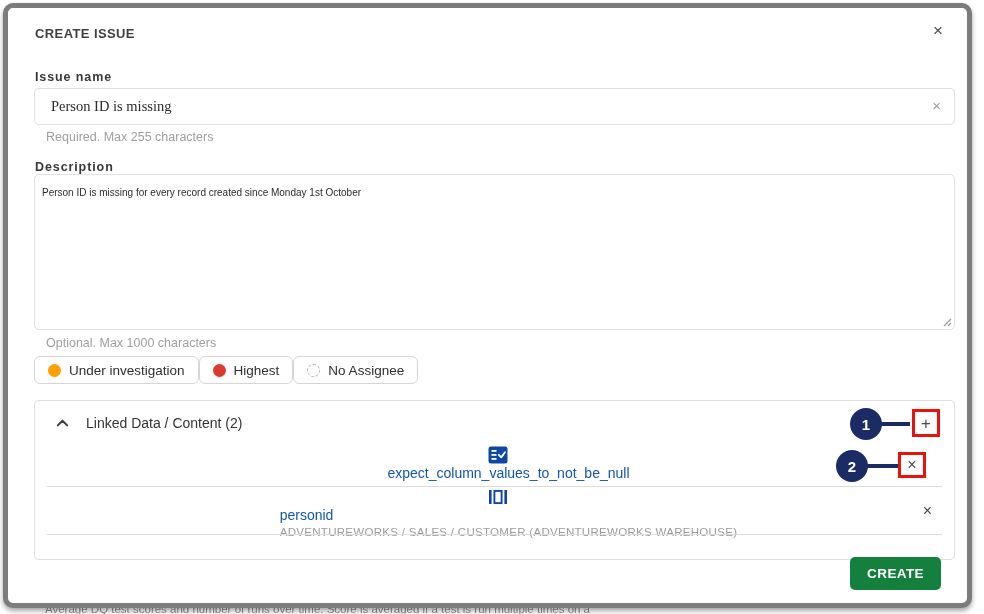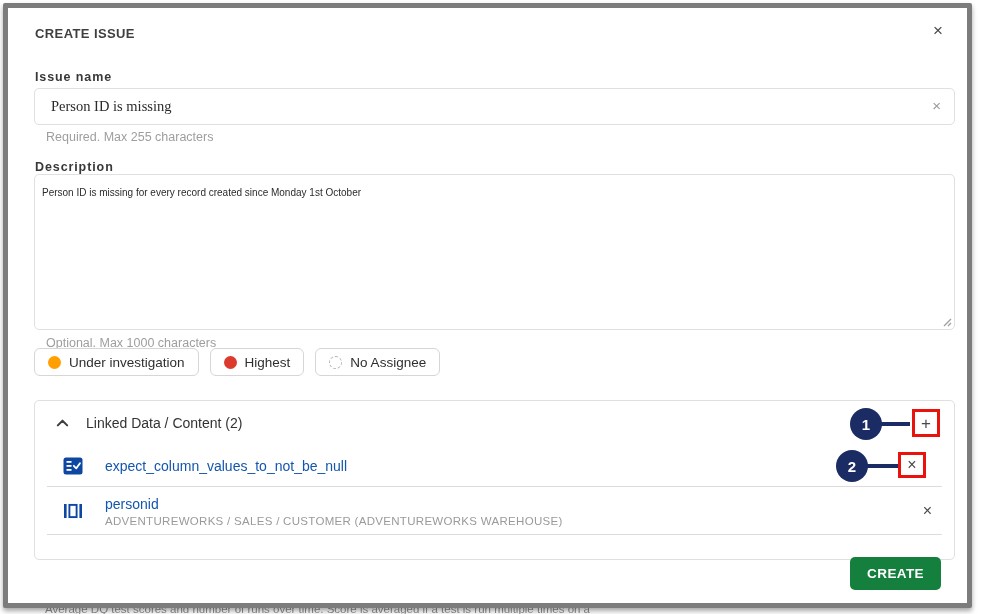--- a/index.html
+++ b/index.html
@@ -6,21 +6,21 @@
   html,body { width:984px; height:614px; overflow:hidden; background:#ffffff;
     font-family:"Liberation Sans","DejaVu Sans",sans-serif; }
   .page { position:relative; width:984px; height:614px; }
 
   
   .bg-text { position:absolute; left:45px; top:603px; width:900px;
     font-size:11.5px; color:#8f8f8f; white-space:nowrap; }
 
   
   .modal { position:absolute; left:3px; top:3px; width:969px; height:605px;
-    background:#ffffff; border:5px solid #7c7c7c; border-radius:2px;
+    background:#ffffff; border:5px solid #7c7c7c; border-radius:10px;
     box-shadow:0 3px 5px rgba(0,0,0,.35); }
 
   .modal-inner { position:relative; width:100%; height:100%; padding:0 26px; }
 
   .dialog-title { position:absolute; left:27px; top:18px; font-size:13px;
     font-weight:bold; letter-spacing:.4px; color:#3f3f3f; }
   .dialog-close { position:absolute; right:24px; top:14px; font-size:17px;
     color:#4a4a4a; cursor:pointer; line-height:1; }
 
   .field-label { position:absolute; left:27px; font-size:12.5px; font-weight:bold;
@@ -39,39 +39,39 @@
   .hlp-name { top:122px;text-align:right; }
   .hlp-desc { top:328px; }
 
   .desc-wrap { position:absolute; left:26px; top:166px; width:921px; height:156px; }
   .desc-area { width:100%; height:100%; border:1px solid #e0e0e0; border-radius:5px;
     padding:12px 7px; font-size:10px; color:#2b2b2b; resize:none;
     font-family:"Liberation Sans","DejaVu Sans",sans-serif; outline:none; }
   .resize-grip { position:absolute; right:3px; bottom:3px; width:12px; height:12px; }
 
   
-  .chips { position:absolute; left:26px; top:340px; display:flex; gap:11px; }
+  .chips { position:absolute; left:26px; top:348px; display:flex; }
   .chip { display:flex; align-items:center; gap:8px; height:28px; padding:0 13px;
     border:1px solid #d6d6d6; border-radius:6px; background:#fff; font-size:13.5px;
     color:#2f2f2f; cursor:pointer; white-space:nowrap; }
   .dot { width:13px; height:13px; border-radius:50%; }
   .dot-amber { background:#FFA000; }
   .dot-red { background:#DD3A2E; }
   .dot-dashed { width:13px; height:13px; border-radius:50%; border:1.6px dashed #b0b0b0; background:transparent; }
 
   
   .linked-box { position:absolute; left:26px; top:392px; width:921px; height:160px;
     border:1px solid #e0e0e0; border-radius:5px; background:#fff; overflow:hidden; }
   .linked-header { position:relative; display:flex; align-items:center; height:44px;
     padding-left:20px; }
   .linked-title { font-size:14px; color:#333; margin-left:16px; }
   .chev { display:inline-flex; cursor:pointer; }
 
   .linked-item { position:relative; display:flex; align-items:center; height:42px;
-    padding-left:28px; }
+    padding-left:28px;flex-direction:column; }
   .linked-item .divider { position:absolute; left:12px; right:12px; bottom:0;
     border-bottom:1px solid #dcdcdc; }
   .item-icon { width:20px; height:20px; margin-right:22px; flex:none; }
   .item-link { font-size:14px; color:#1356ae; text-decoration:none; cursor:pointer; }
   .item-texts { display:flex; flex-direction:column; justify-content:center; }
   .item-sub { font-size:11.5px; color:#9a9a9a; letter-spacing:.3px; margin-top:3px; }
   .item2 { height:48px; }
 
   .remove-x { position:absolute; right:22px; top:50%; transform:translateY(-50%);
     font-size:16px; color:#4a4a4a; cursor:pointer; line-height:1; }

